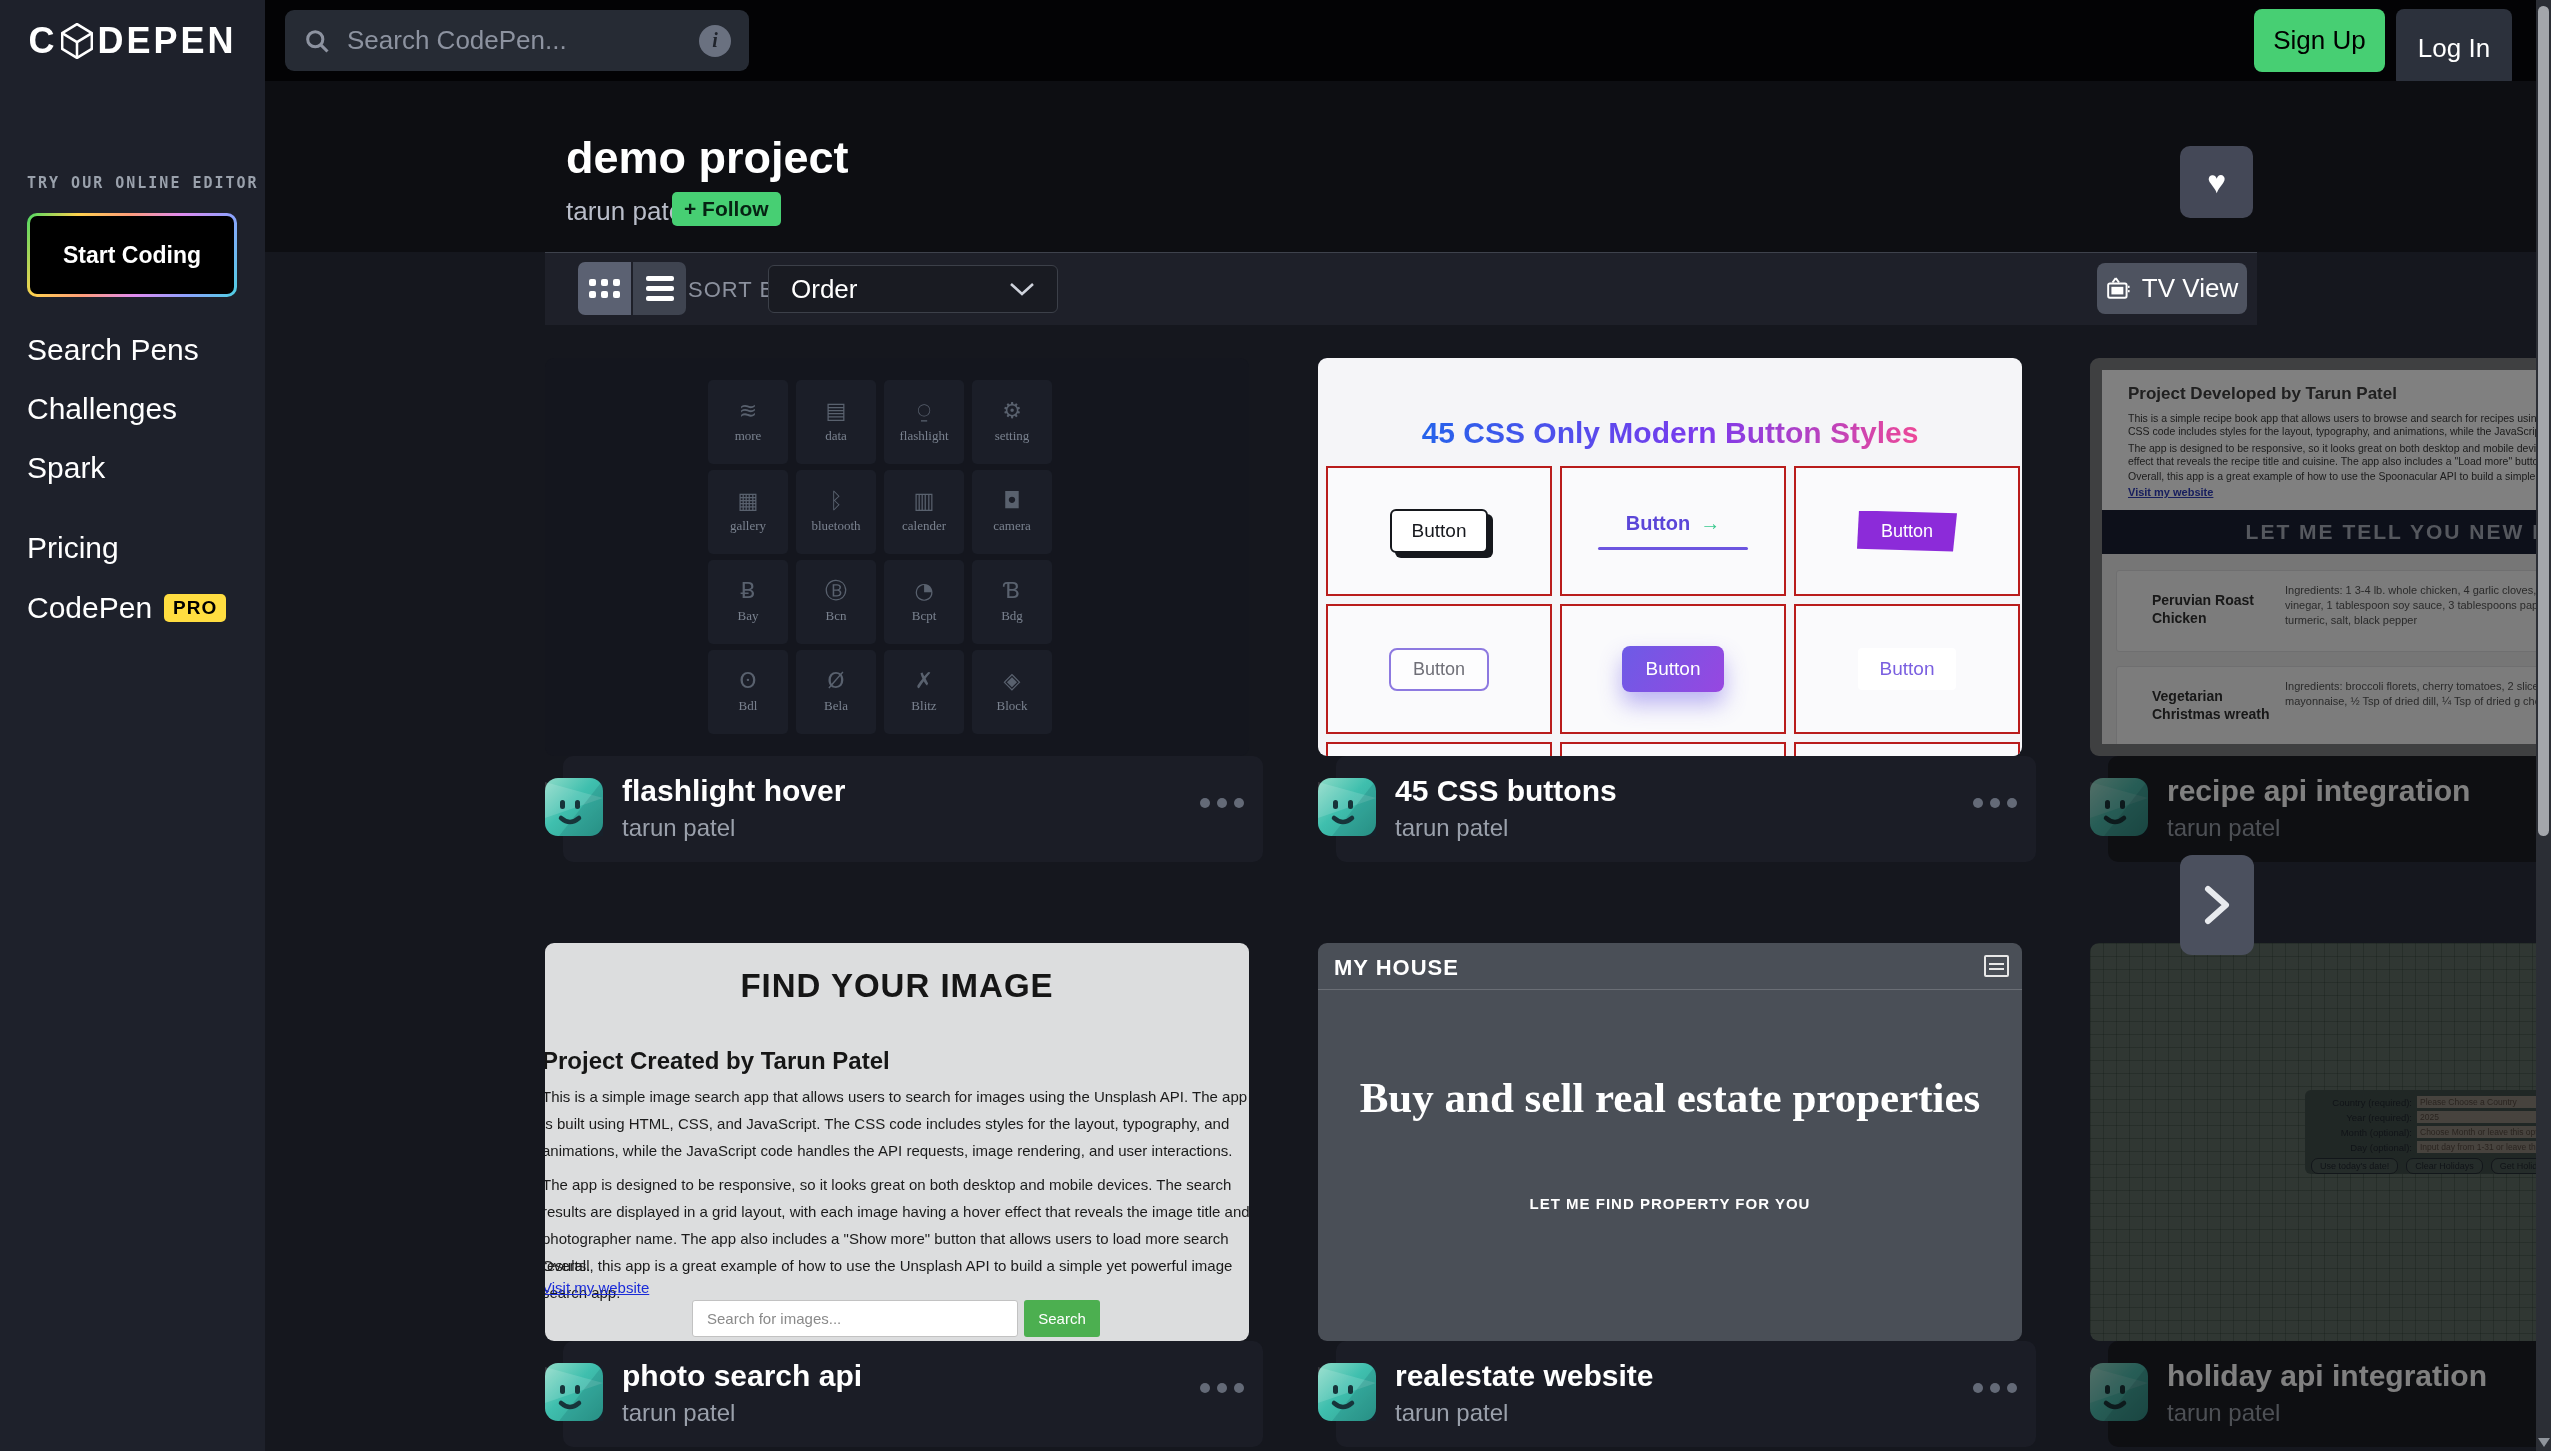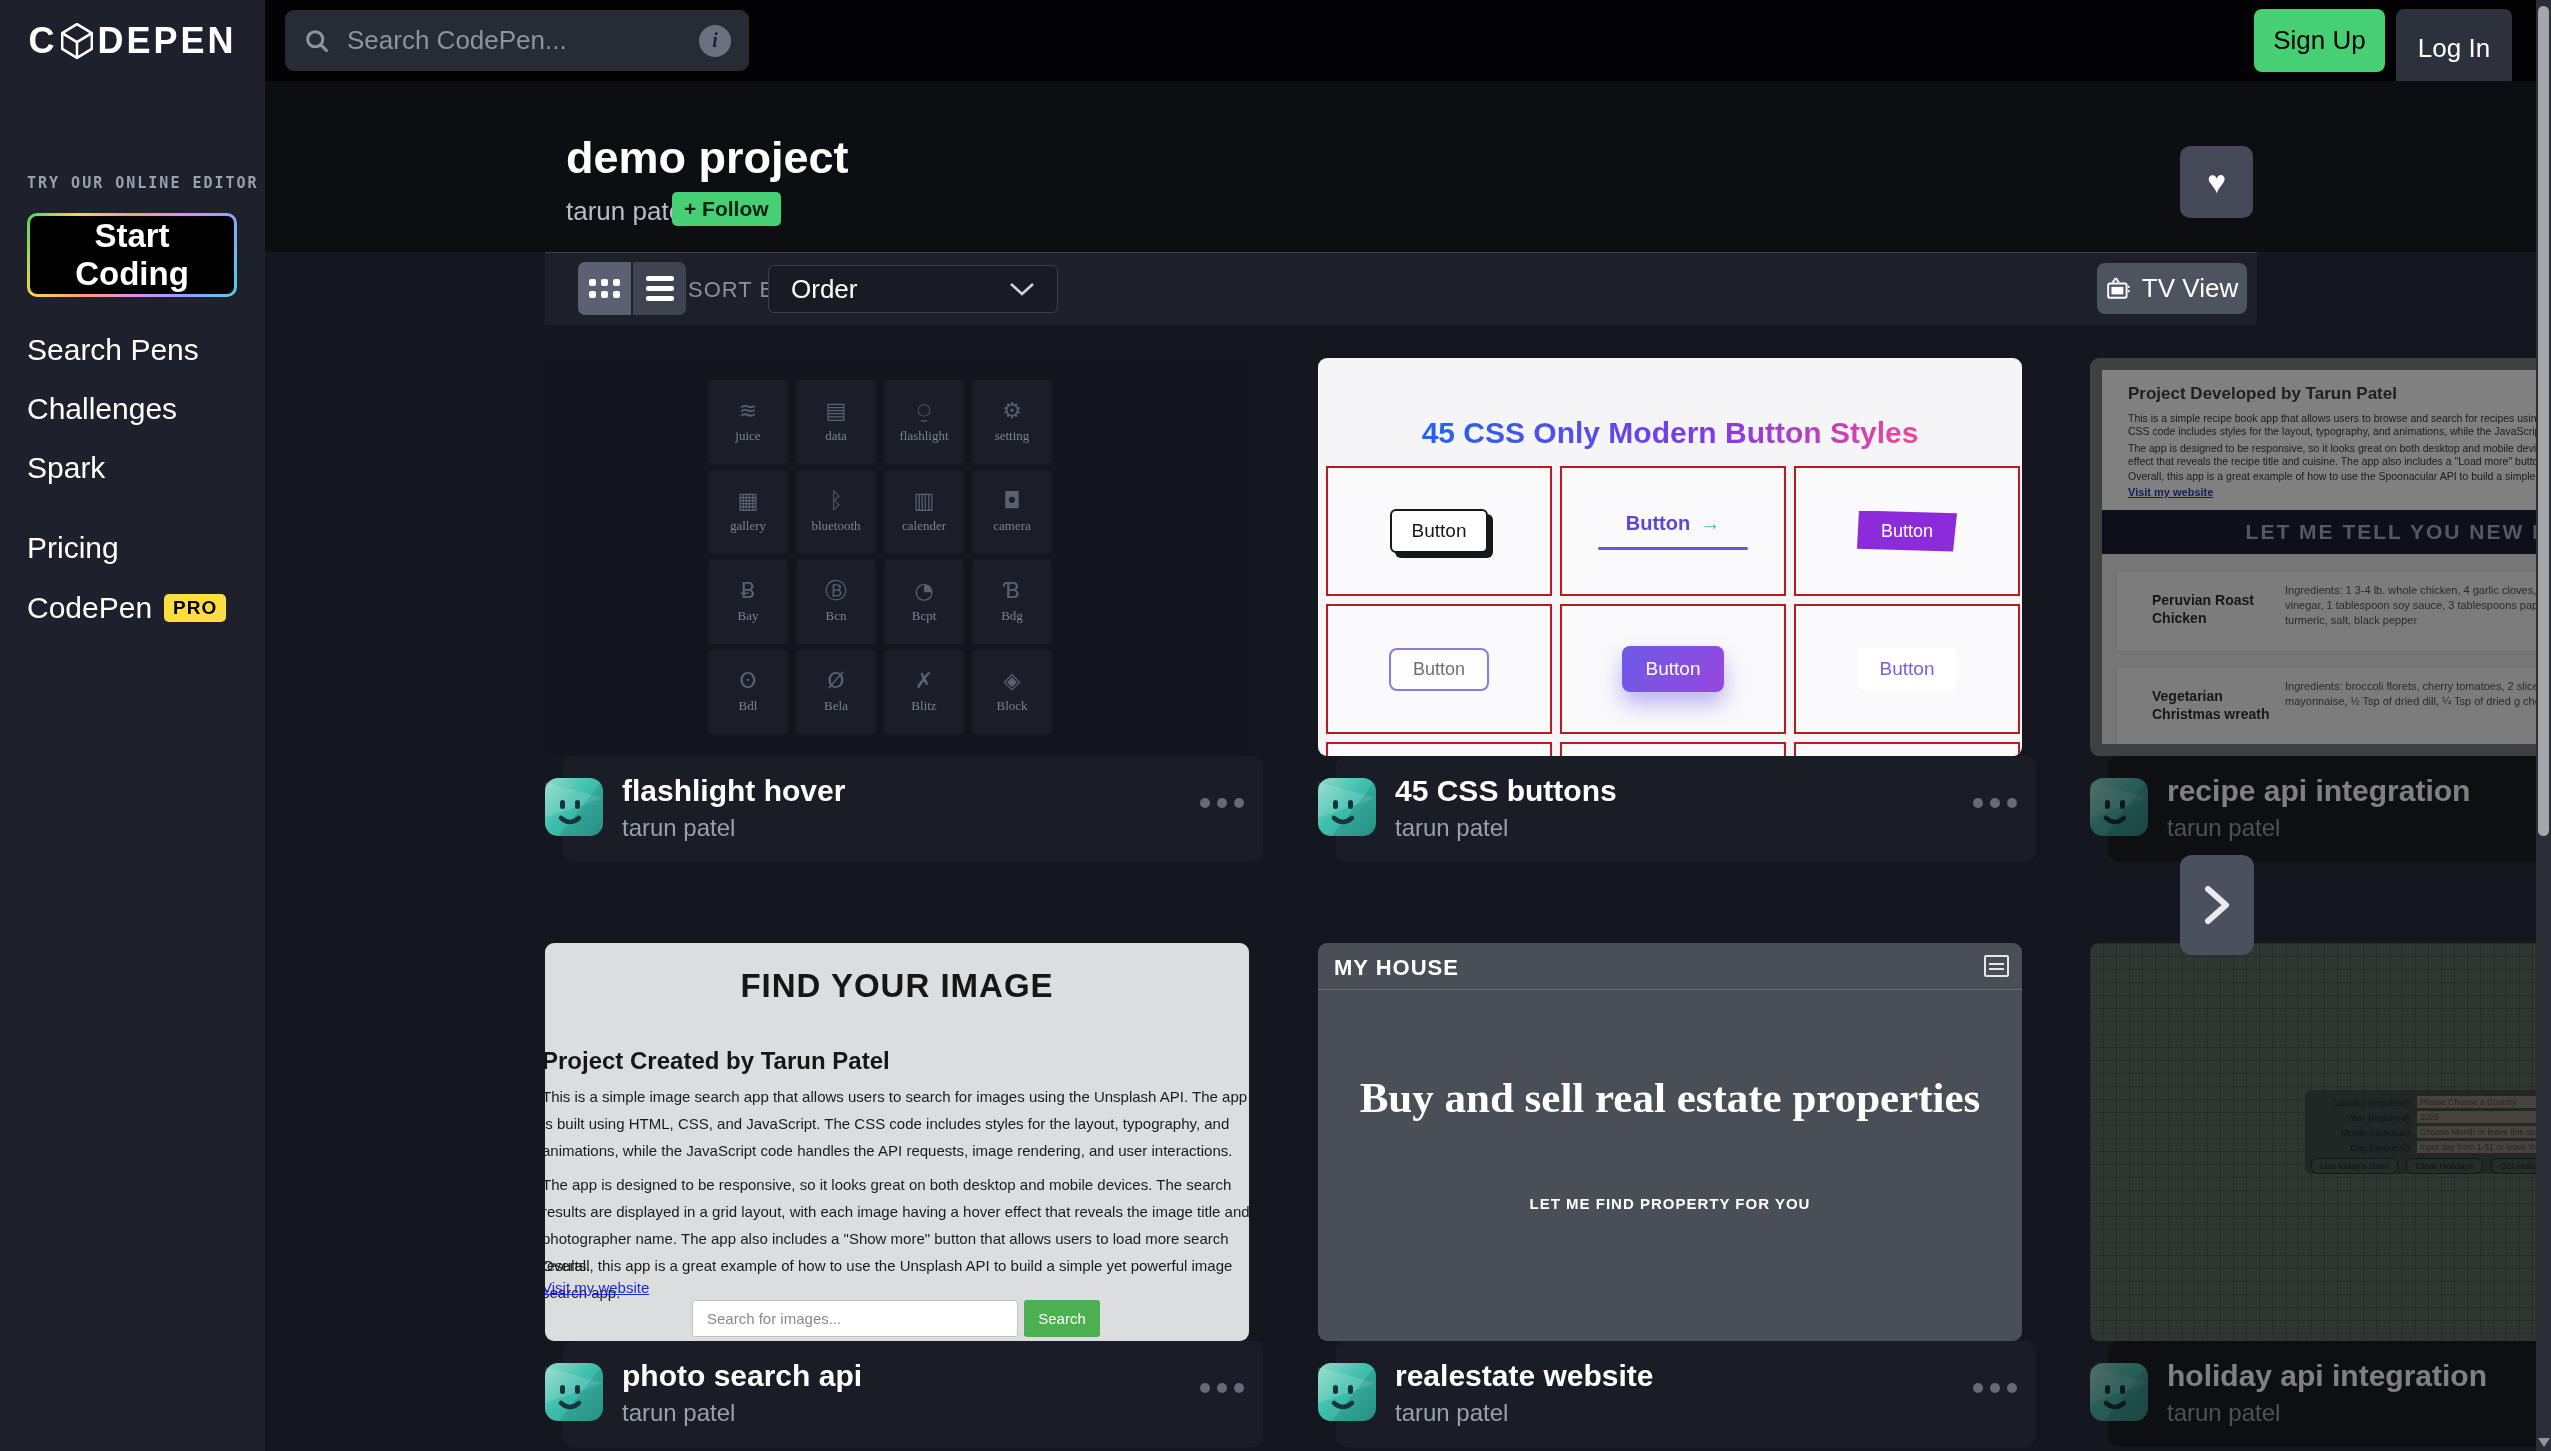--- a/index.html
+++ b/index.html
@@ -14,21 +14,21 @@
   .search{position:absolute;left:285px;top:10px;width:464px;height:61px;background:#262b34;border-radius:9px;display:flex;align-items:center;padding:0 18px;}
   .search input{flex:1;background:transparent;border:none;outline:none;color:#aab0bc;font-size:26px;margin-left:14px;}
   .search input::placeholder{color:#8d93a0;}
   .info-dot{width:32px;height:32px;border-radius:50%;background:#6a7180;color:#20242c;font-size:20px;font-weight:700;display:flex;align-items:center;justify-content:center;font-family:"Liberation Serif",serif;font-style:italic;}
   .btn-signup{position:absolute;left:2254px;top:9px;width:131px;height:63px;background:var(--accent_green,#47cf73);color:#000;border:none;border-radius:8px;font-size:26px;font-weight:500;cursor:pointer;}
   .btn-login{position:absolute;left:2396px;top:9px;width:116px;height:79px;background:#2c313c;color:#fff;border:none;border-radius:8px;font-size:26px;cursor:pointer;}
 
   
   .sidebar{position:absolute;left:0;top:81px;width:265px;height:1370px;background:#1e212b;}
   .editor-label{position:absolute;left:27px;top:93px;font-family:"DejaVu Sans Mono",monospace;font-size:15px;letter-spacing:2px;color:#9aa1ac;font-weight:700;}
-  .start-coding{position:absolute;left:27px;top:132px;width:210px;height:84px;border-radius:10px;border:3px solid transparent;background:linear-gradient(#000,#000) padding-box,linear-gradient(120deg,#4cd964,#ffd24d,#ff9e7b,#e08bf0,#8ea2ff,#4dd0e1) border-box;color:#fff;font-size:33px;font-weight:700;cursor:pointer;}
+  .start-coding{position:absolute;left:27px;top:132px;width:210px;height:84px;border-radius:10px;border:3px solid transparent;background:linear-gradient(#000,#000) padding-box,linear-gradient(120deg,#4cd964,#ffd24d,#ff9e7b,#e08bf0,#8ea2ff,#4dd0e1) border-box;color:#fff;font-size:23px;font-weight:700;cursor:pointer;}
   .nav-item{position:absolute;left:27px;color:#fff;font-size:30px;cursor:pointer;display:flex;align-items:center;gap:12px;}
   .pro-badge{background:var(--pro_yellow,#ffdd40);color:#000;font-size:19px;font-weight:700;padding:3px 9px;border-radius:5px;letter-spacing:1px;}
 
   
   .band-top{position:absolute;left:265px;top:81px;width:2271px;height:171px;background:#0d0e12;}
   .band-cards{position:absolute;left:265px;top:252px;width:2271px;height:1199px;background:#15171e;}
   .sortbar{position:absolute;left:545px;top:252px;width:1712px;height:73px;background:#1e2029;border-top:1px solid #3e424c;}
 
   .proj-title{position:absolute;left:566px;top:132px;color:#fff;font-size:45px;font-weight:700;}
   .proj-author{position:absolute;left:566px;top:196px;color:#b9bdc9;font-size:26px;}
@@ -236,21 +236,21 @@
         <rect x="20.2" y="13" width="1.6" height="2" fill="#fff" stroke="none"></rect>
       </svg>
     <span>TV View</span>
   </button>
 
   <div class="card" style="left:545px;top:358px">
     <div class="thumb t-flash">
       <div class="tile-grid">
         <div class="tile">
             <div class="ticon">≋</div>
-            <div class="tlabel">juice</div>
+            <div class="tlabel">more</div>
           </div>
         <div class="tile">
             <div class="ticon">▤</div>
             <div class="tlabel">data</div>
           </div>
         <div class="tile">
             <div class="ticon">⍜</div>
             <div class="tlabel">flashlight</div>
           </div>
         <div class="tile">

